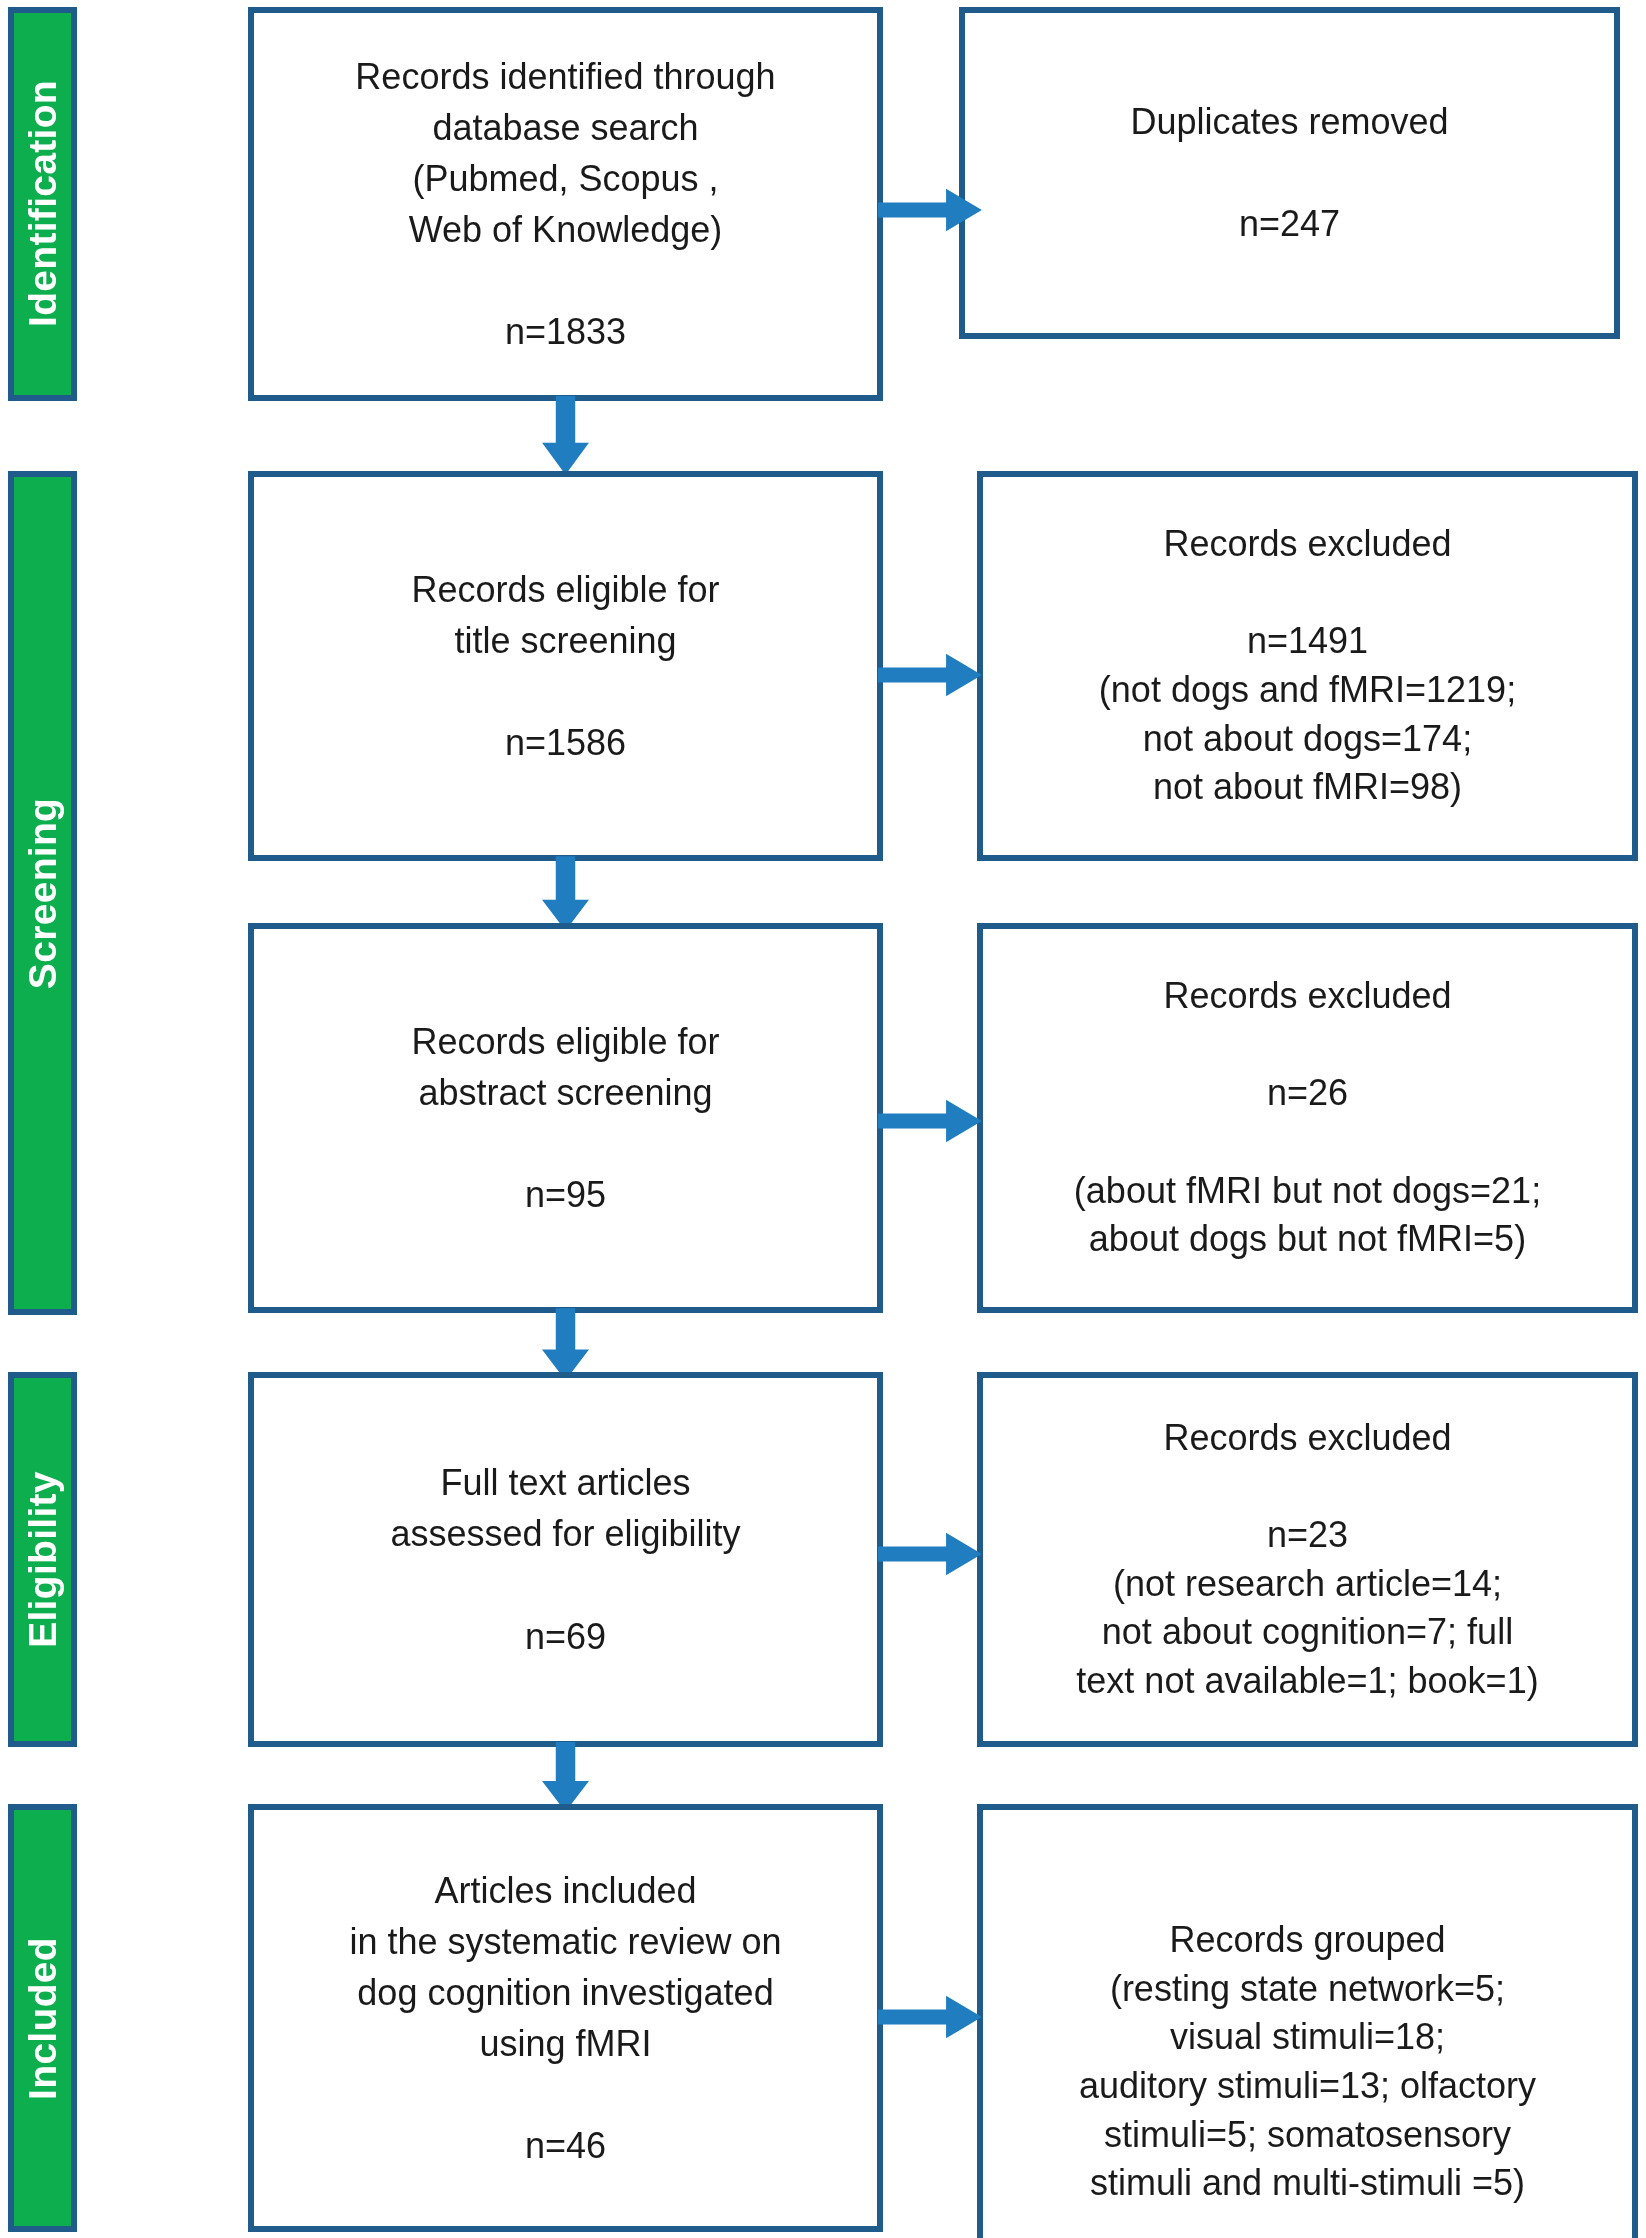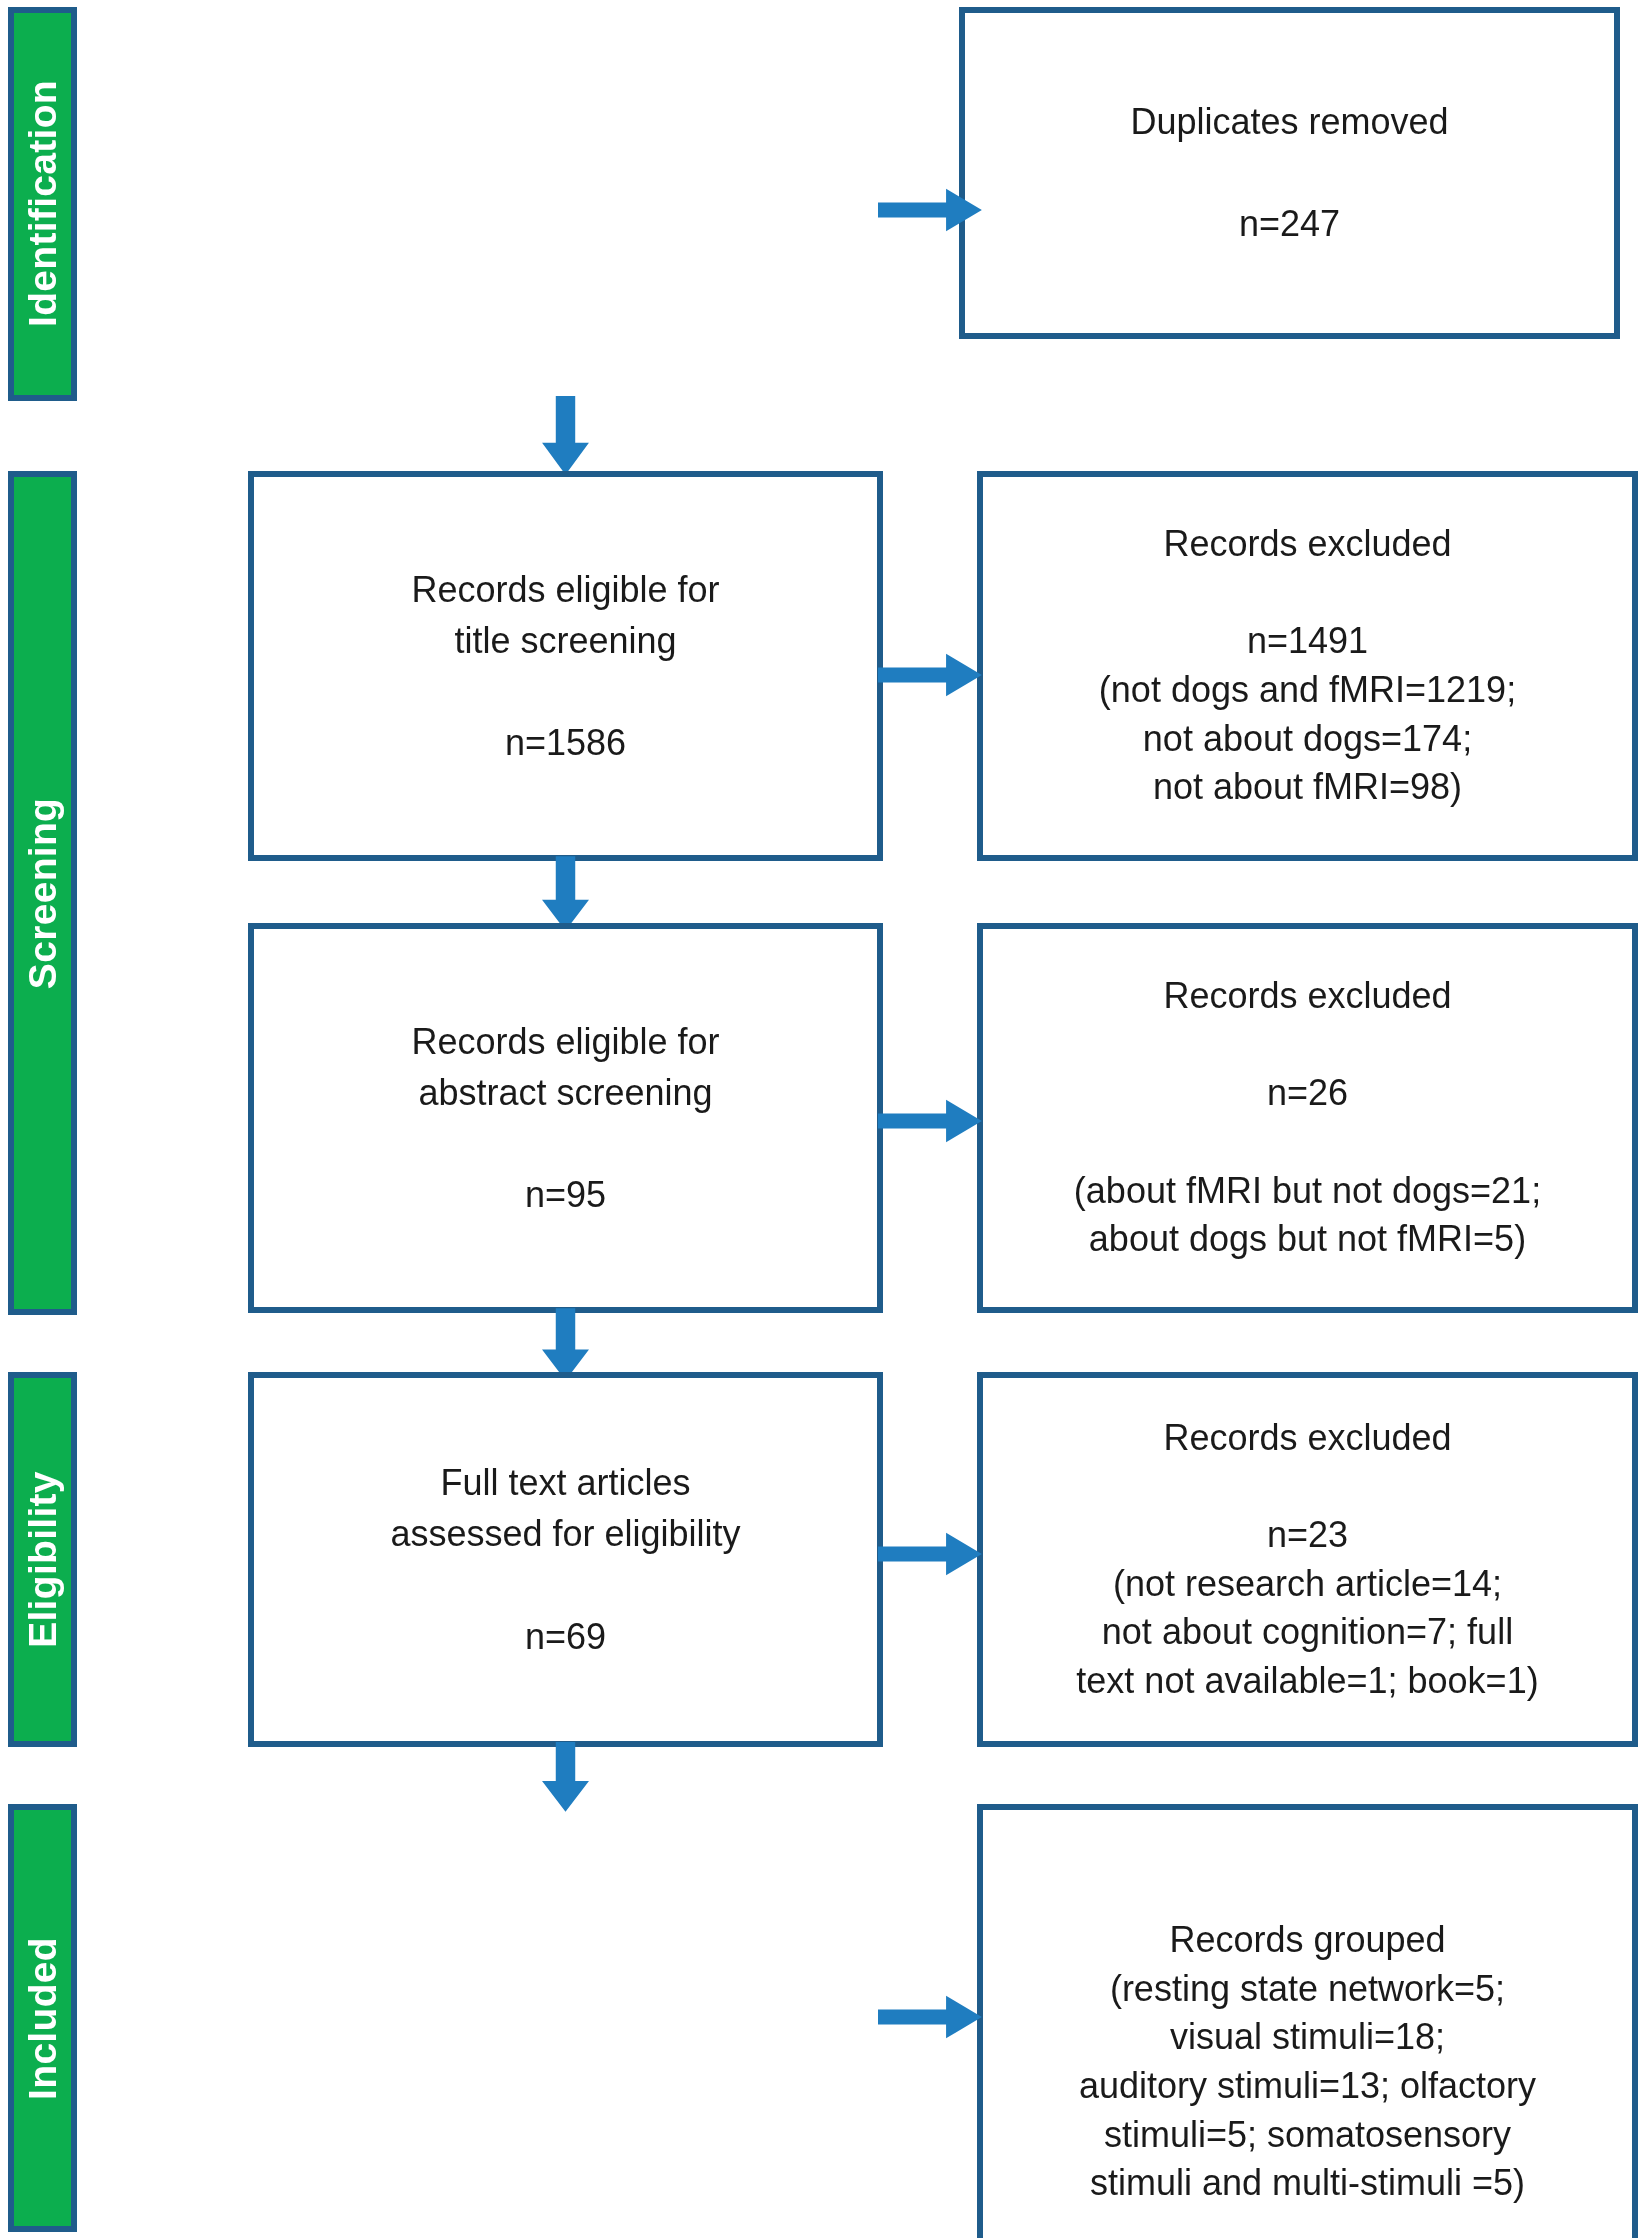--- a/index.html
+++ b/index.html
@@ -75,20 +75,28 @@
   </div>
 
   <div class="stage-bar" style="left:8px; top:1372px; width:69px; height:375px;">
     <span class="stage-label">Eligibility</span>
   </div>
 
   <div class="stage-bar" style="left:8px; top:1804px; width:69px; height:428px;">
     <span class="stage-label">Included</span>
   </div>
 
+  <div class="node" style="left:248px; top:6.9px; width:635px; height:394px;">
+    <div class="node-text">Records identified through
+database search
+(Pubmed, Scopus ,
+Web of Knowledge)
+
+n=1833</div>
+  </div>
 
   <div class="node" style="left:959px; top:6.9px; width:661px; height:332px;">
     <div class="node-text">Duplicates removed
 
 n=247</div>
   </div>
 
   <div class="arrow-h" style="left:878px; top:184px; width:105px; height:52px;">
     <svg width="105" height="52" viewBox="0 0 182 90">
       <path d="M0,32 L118,32 L118,8 L180,45 L118,82 L118,58 L0,58 Z" fill="#1F7DC0"></path>
@@ -178,20 +186,28 @@
       <path d="M0,32 L118,32 L118,8 L180,45 L118,82 L118,58 L0,58 Z" fill="#1F7DC0"></path>
     </svg>
   </div>
 
   <div class="arrow-v" style="left:534px; top:1742px; width:63px; height:71px;">
     <svg width="63" height="71" viewBox="0 0 110 124">
       <path d="M38,0 L72,0 L72,68 L96,68 L55,122 L14,68 L38,68 Z" fill="#1F7DC0"></path>
     </svg>
   </div>
 
+  <div class="node" style="left:248px; top:1804px; width:635px; height:428px;">
+    <div class="node-text">Articles included
+in the systematic review on
+dog cognition investigated
+using fMRI
+
+n=46</div>
+  </div>
 
   <div class="node" style="left:977px; top:1804px; width:661px; height:516px;">
     <div class="node-text tight">Records grouped
 (resting state network=5;
 visual stimuli=18;
 auditory stimuli=13; olfactory
 stimuli=5; somatosensory
 stimuli and multi-stimuli =5)</div>
   </div>
 

